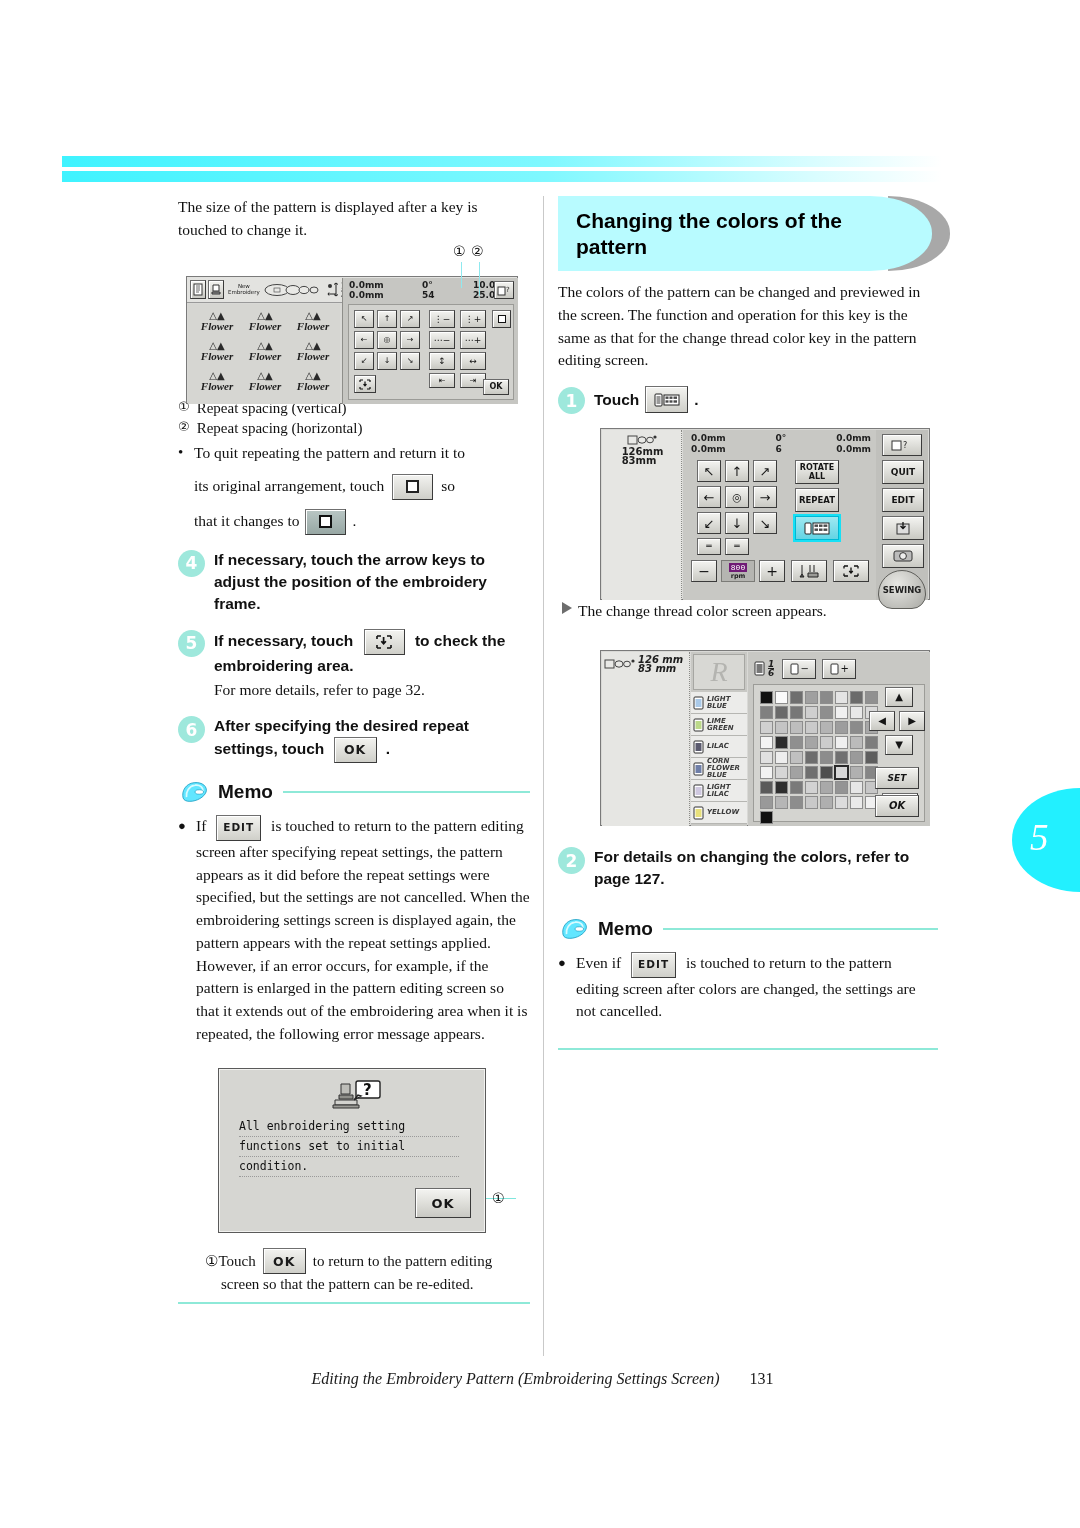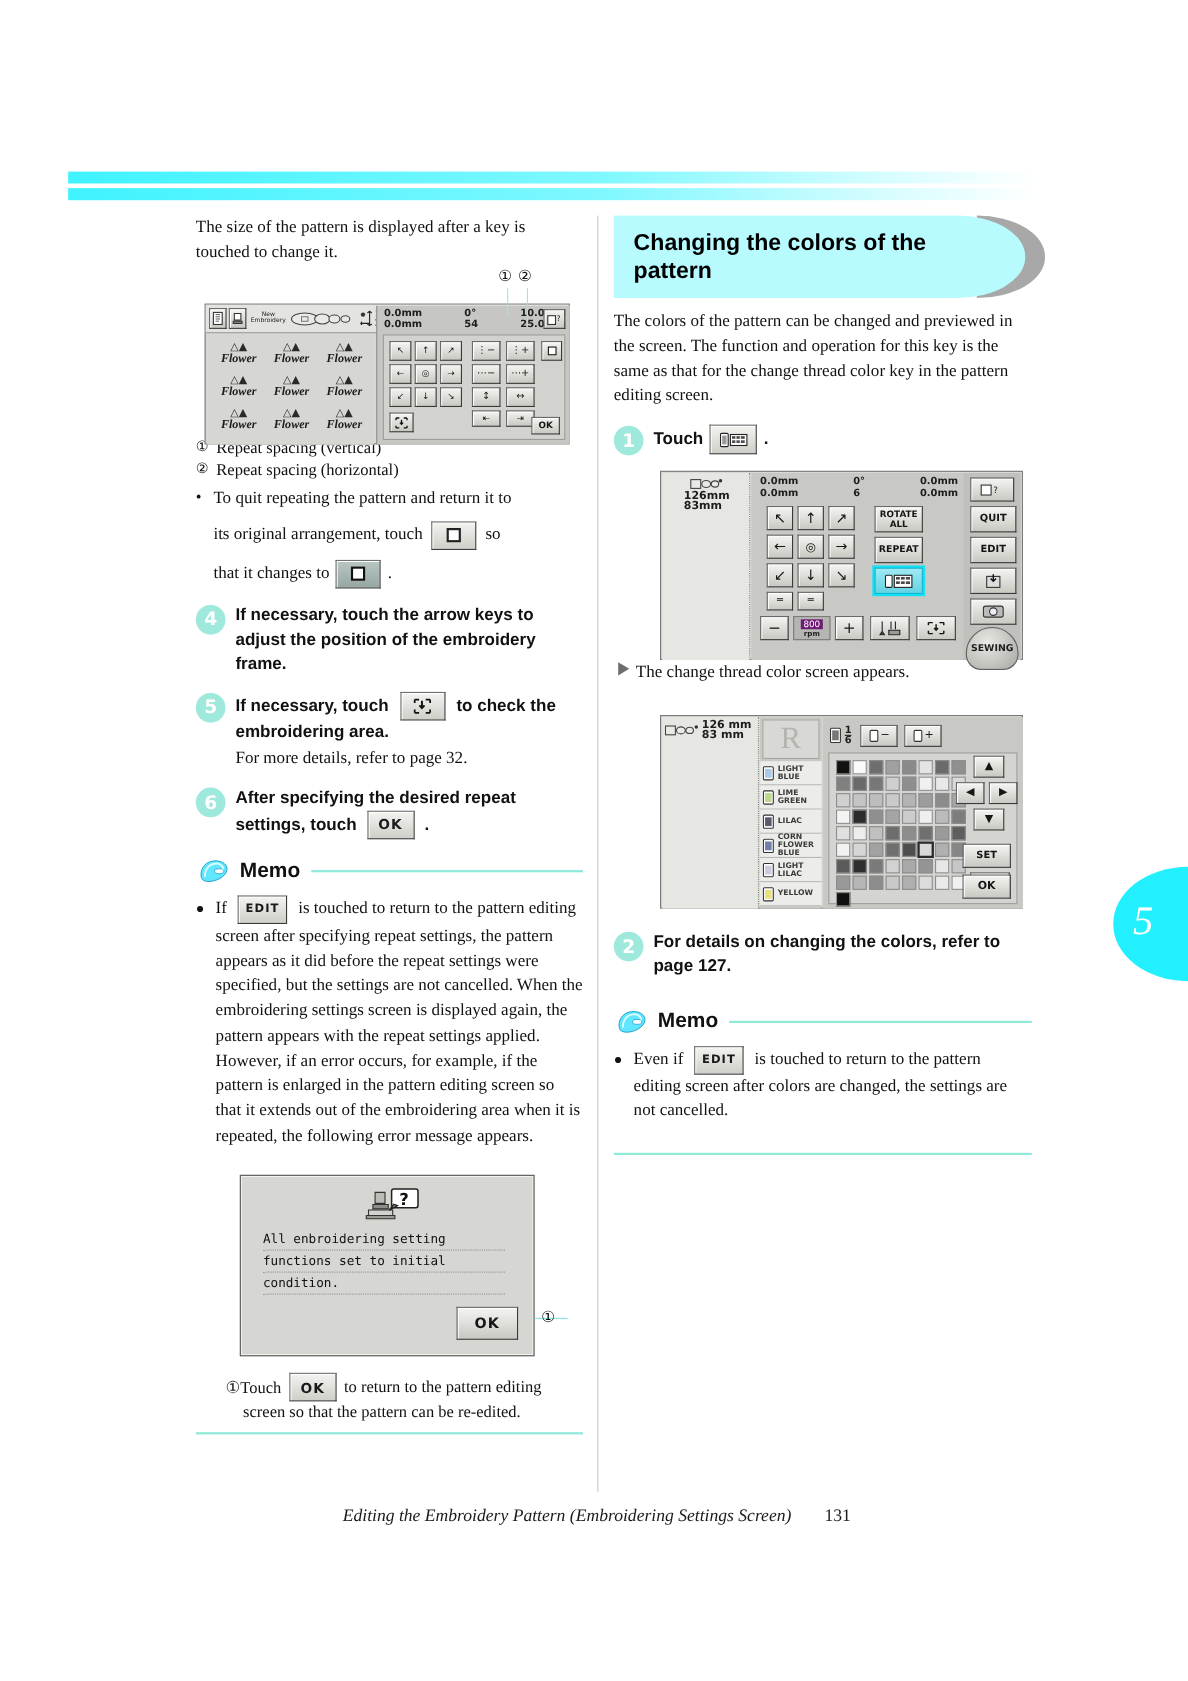--- a/index.html
+++ b/index.html
@@ -139,21 +139,21 @@
   
   #shotA { position:absolute; left:186px; top:276px; width:332px; height:128px; }
   #shotA .preview { position:absolute; left:1px; top:27px; width:152px; height:100px; background:#d6d6d2; }
   .flowercell { position:absolute; width:46px; height:28px; text-align:center; }
   .flowercell .fw { font-family:"Liberation Serif", serif; font-style:italic; font-weight:bold; font-size:11px; color:#1b1b1b; }
   .flowercell .bird { font-size:10px; line-height:8px; color:#2a2a2a; }
 
   
   #shotB { position:absolute; left:600px; top:428px; width:330px; height:172px; }
   
-  #shotC { position:absolute; left:600px; top:650px; width:330px; height:176px; }
+  #shotC { position:absolute; left:600px; top:650px; width:330px; height:176px;font-style:italic; }
 
   .swatch { width:13px; height:13px; border:1px solid #8d8d8d; }
   .swatch.cur { outline:2px solid #2a2a2a; outline-offset:-1px; }
 
   .threadrow { display:flex; align-items:center; height:22px; border-bottom:1px solid #b6b6b2; background:#ececea; padding-left:2px; }
   .spool { width:11px; height:14px; margin-right:3px; flex:0 0 auto; }
   .threadrow .nm { font-size:7px; line-height:7px; font-weight:bold; color:#3a3a3a; }
 
   
   .dlg {
@@ -553,21 +553,21 @@
     <div class="sbtn" style="position:absolute;left:70px; top:56px;width:24px;height:22px;font-size:13px;">→</div>
     <div class="sbtn" style="position:absolute;left:14px; top:82px;width:24px;height:22px;font-size:13px;">↙</div>
     <div class="sbtn" style="position:absolute;left:42px; top:82px;width:24px;height:22px;font-size:13px;">↓</div>
     <div class="sbtn" style="position:absolute;left:70px; top:82px;width:24px;height:22px;font-size:13px;">↘</div>
 
     <div class="sbtn" style="position:absolute;left:14px; top:108px;width:24px;height:17px;font-size:9px;">═</div>
     <div class="sbtn" style="position:absolute;left:42px; top:108px;width:24px;height:17px;font-size:9px;">═</div>
 
     <div class="sbtn" style="position:absolute;left:8px;  top:130px;width:26px;height:22px;font-size:14px;">−</div>
     <div style="position:absolute;left:38px;top:130px;width:34px;height:22px;background:#b5b5b1;border:1px solid #7b7b77;display:flex;flex-direction:column;align-items:center;justify-content:center;">
-      <div style="background:#701a75;color:#fff;font-size:8px;padding:0 2px;">800</div>
+      <div style="background:#701a75;color:#fff;font-size:8px;padding:0 2px;font-family:Liberation Mono, monospace;">800</div>
       <div style="font-size:6.5px;font-weight:bold;">rpm</div>
     </div>
     <div class="sbtn" style="position:absolute;left:76px; top:130px;width:26px;height:22px;font-size:14px;">+</div>
 
     <div class="sbtn" style="position:absolute;left:112px;top:30px;width:44px;height:24px;font-size:8px;font-weight:bold;line-height:9px;">ROTATE ALL</div>
     <div class="sbtn" style="position:absolute;left:112px;top:58px;width:44px;height:24px;font-size:8.5px;font-weight:bold;">REPEAT</div>
     <div class="sbtn sel" style="position:absolute;left:112px;top:86px;width:44px;height:24px;">
       <svg width="26" height="15" viewBox="0 0 26 15">
         <rect x="1" y="2" width="6" height="11" rx="1" fill="#fff" stroke="#222"></rect>
         <rect x="9" y="2" width="16" height="11" fill="#fff" stroke="#222"></rect>

